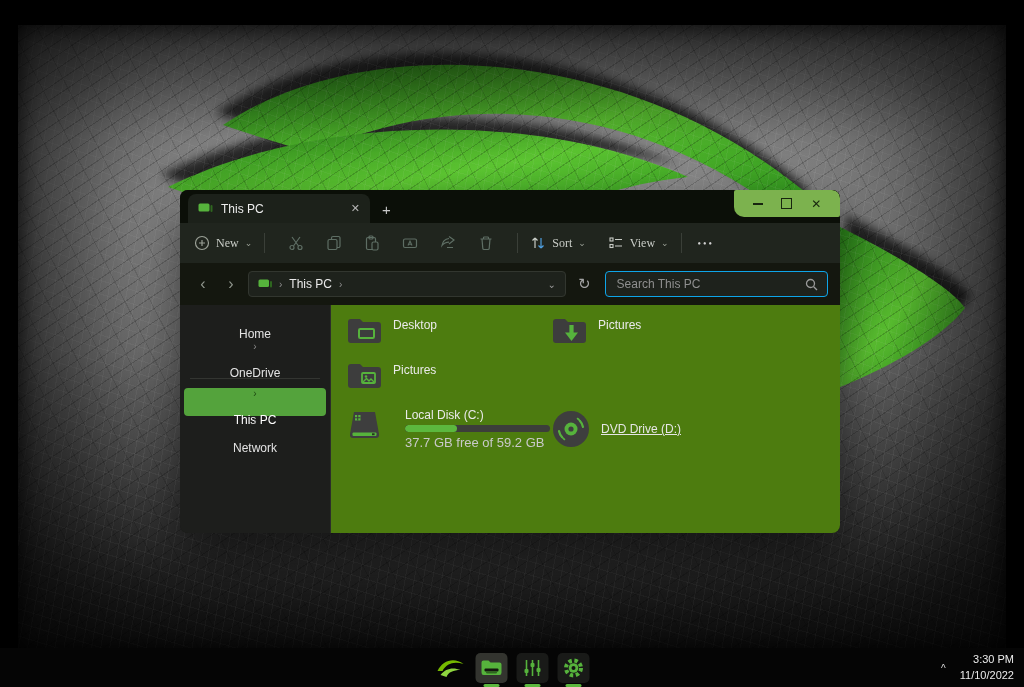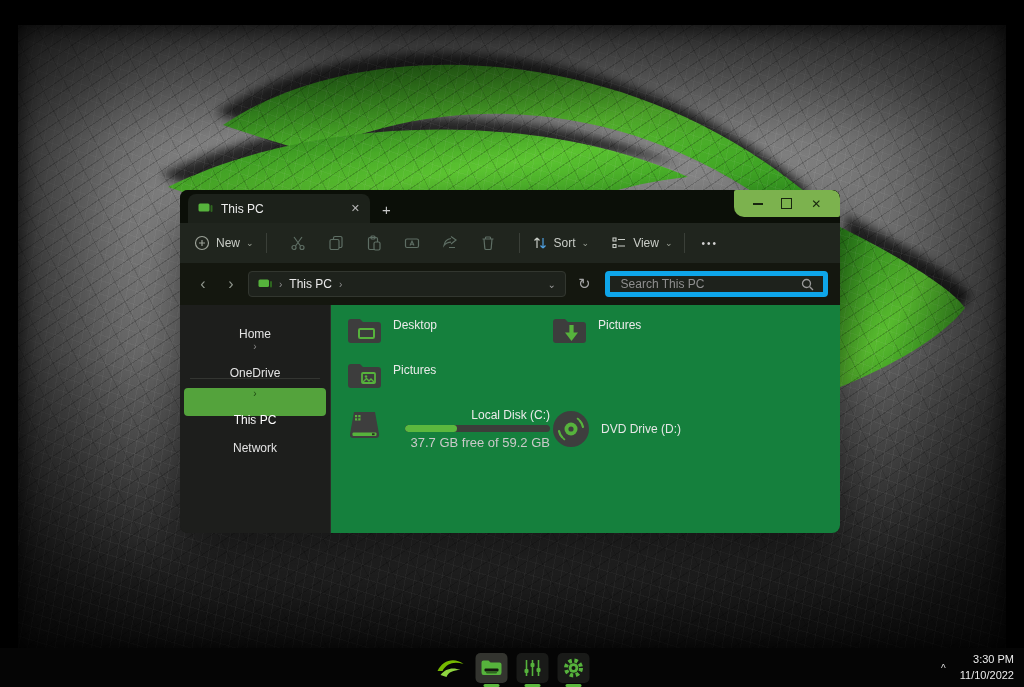--- a/index.html
+++ b/index.html
@@ -31,64 +31,64 @@
     display:flex;align-items:center;gap:8px;padding:0 10px;box-sizing:border-box;}
   #tab .title{flex:1;color:#ededed;}
   .tab-close{color:#b5b5b5;font-size:11px;cursor:default;}
   .newtab{color:#c9c9c9;font-size:15px;margin-left:12px;margin-bottom:5px;}
   #controls{position:absolute;right:0;top:0;width:106px;height:27px;background:#7cb24e;
     border-radius:2px 8px 2px 10px;display:flex;align-items:center;justify-content:space-evenly;color:#17250f;}
   .ctl-min{width:10px;height:2px;background:#17250f;}
   .ctl-max{width:9px;height:9px;border:1.4px solid #17250f;}
   .ctl-close{font-size:12px;font-weight:bold;}
 
-  #toolbar{height:40px;background:#20251e;display:flex;align-items:center;padding:0 14px;box-sizing:border-box;}
+  #toolbar{height:40px;background:#20251e;display:flex;align-items:center;padding:0 14px;box-sizing:border-box;font-family:Liberation Serif, serif;}
   .tb-group{display:flex;align-items:center;gap:6px;color:#c9cdc7;}
   .tb-sep{width:1px;height:20px;background:#3a3f38;margin:0 12px;}
   .tb-ico{display:flex;align-items:center;justify-content:center;width:16px;height:16px;}
   .edit-ico{margin:0 11px;}
   .caret{color:#9aa096;font-size:9px;}
   .more-dots{color:#d2d2d2;letter-spacing:2px;font-size:10px;margin-left:4px;}
 
   #addressrow{height:42px;background:#14170f;display:flex;align-items:center;padding:0 12px;box-sizing:border-box;gap:6px;}
   .nav-chév{color:#8f958c;font-size:16px;width:22px;text-align:center;}
   #addressbox{width:318px;height:26px;background:#1e221c;border:1px solid #32362f;border-radius:4px;
     display:flex;align-items:center;gap:7px;padding:0 9px;box-sizing:border-box;}
   .crumb-sep{color:#8f8f8f;font-size:10px;}
   #addressbox .crumb{color:#e9e9e9;}
   #addressbox .dd{margin-left:auto;color:#9a9a9a;font-size:10px;}
   .refresh{color:#a2a2a2;font-size:15px;margin:0 8px 0 6px;}
-  #searchbox{flex:1;height:26px;background:#1e221c;border:5px solid #0ea5e9;border-radius:4px;
+  #searchbox{flex:1;height:26px;background:#1e221c;border:1px solid #0ea5e9;border-radius:4px;
     display:flex;align-items:center;padding:0 9px;box-sizing:border-box;}
   #searchbox input{flex:1;background:transparent;border:none;outline:none;color:#dcdcdc;font-size:12px;
     font-family:inherit;}
   #searchbox input::placeholder{color:#8f8f8f;}
 
   #body{display:flex;height:228px;}
   #sidebar{width:150px;background:#1d1e1c;padding-top:8px;box-sizing:border-box;}
   .side-item{height:28px;display:flex;align-items:center;gap:7px;padding:0 6px;margin:0 4px;border-radius:4px;flex-direction:column;}
   .side-item .chev{width:12px;color:#8a8a8a;font-size:10px;text-align:center;}
   .side-item .lbl{color:#e3e3e3;}
   .side-item.selected{background:#54a33c;}
   .side-item.selected .lbl{color:#fff;}
   .side-item.selected .chev{color:#1e4a12;}
   .side-div{height:1px;background:#333531;margin:9px 10px;}
 
-  #main{flex:1;background:#15803d;border-left:1px solid #2c2e2a;padding:10px 0 0 15px;box-sizing:border-box;text-align:right;}
+  #main{flex:1;background:#4d7c0f;border-left:1px solid #2c2e2a;padding:10px 0 0 15px;box-sizing:border-box;}
   #grid{display:grid;grid-template-columns:205px 205px;grid-auto-rows:45px;}
   .tile{display:flex;gap:10px;align-items:flex-start;}
   .tile .name{color:#eaeaea;margin-top:3px;}
   .drive-row{display:grid;grid-template-columns:205px 205px;margin-top:3px;}
   .drive{display:flex;gap:22px;}
   .drive-info{display:flex;flex-direction:column;gap:3px;}
   .drive-info .name{color:#eaeaea;}
   .bar{width:145px;height:7px;background:#3c3e3a;border-radius:4px;overflow:hidden;}
   .bar-fill{height:100%;background:#5cb83e;border-radius:4px;}
   .free{color:#c9c9c9;font-size:13px;}
-  .dvd{display:flex;gap:10px;align-items:center;}
+  .dvd{display:flex;gap:10px;align-items:center;text-decoration:underline;}
 
   
   #taskbar{left:0;top:648px;width:1024px;height:39px;background:#050505;}
   #tb-center{position:absolute;left:50%;top:0;transform:translateX(-50%);height:100%;
     display:flex;align-items:center;gap:9px;}
   .tb-btn{width:32px;height:30px;border-radius:5px;display:flex;align-items:center;justify-content:center;position:relative;}
   .tb-btn.active{background:#33342f;}
   .tb-btn.faint{background:#191a18;}
   .indicator{position:absolute;bottom:-4px;left:50%;transform:translateX(-50%);width:16px;height:3px;
     background:#5cb83e;border-radius:2px;}

